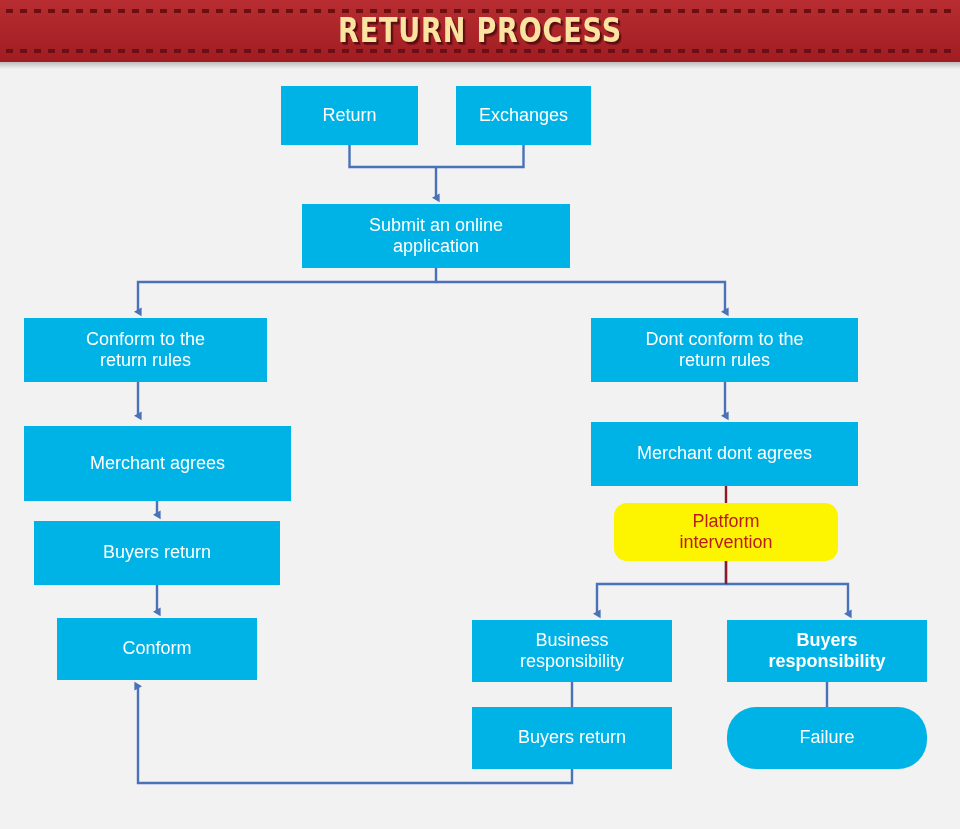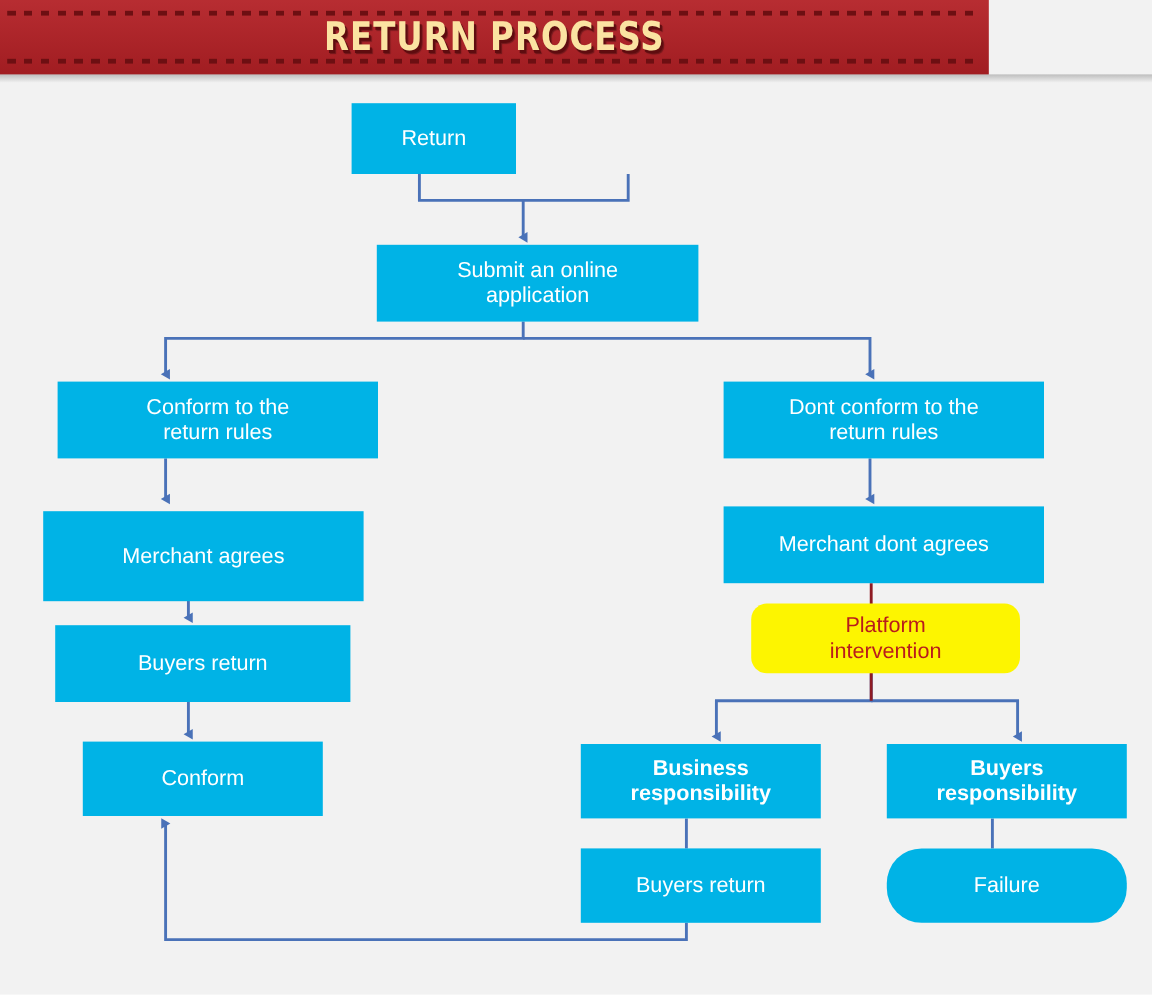--- a/index.html
+++ b/index.html
@@ -13,21 +13,21 @@
     height: 829px;
     background: #f2f2f2;
     font-family: "Liberation Sans", sans-serif;
     overflow: hidden;
   }
 
   
   #banner {
     position: absolute;
     left: 0; top: 0;
-    width: 824px; height: 62px;
+    width: 960px; height: 62px;
     background: #b32025;
     background-image:
       linear-gradient(180deg, rgba(255,255,255,0.06) 0%, rgba(0,0,0,0.10) 100%);
     overflow: hidden;
   }
   #banner::before, #banner::after {
     content: "";
     position: absolute;
     left: 6px; right: 6px;
     height: 4px;
@@ -78,21 +78,20 @@
     align-items: center;
     justify-content: center;
     text-align: center;
     color: #ffffff;
     background: #00b3e6;
     font-size: 18px;
     line-height: 1.18;
     padding: 8px 6px;
     white-space: pre-line;
     z-index: 3;
-    margin-left: 12px;
   }
   .node.accent {
     background: #fdf500;
     color: #b91c1c;
     border-radius: 13px;
     font-size: 18px;
   }
 </style>
 </head>
 <body>
@@ -139,42 +138,43 @@
         <path d="M572,707 L572,721 L138,721 L138,624" marker-end="url(#ahu)"></path>
       </g>
 
       <g stroke="#8e1b23" stroke-width="2.4" fill="none">
         <path d="M726,424 L726,522"></path>
       </g>
     </svg>
 
     <div class="node" style="left:281px; top:24px; width:137px; height:59px;">Return</div>
 
+    <div class="node" style="left:456px; top:24px; width:135px; height:59px;">Exchanges</div>
 
     <div class="node" style="left:302px; top:142px; width:268px; height:64px;">Submit an online
 application</div>
 
-    <div class="node" style="left:36px; top:256px; width:267px; height:64px;">Conform to the
+    <div class="node" style="left:24px; top:256px; width:243px; height:64px;">Conform to the
 return rules</div>
 
     <div class="node" style="left:591px; top:256px; width:267px; height:64px;">Dont conform to the
 return rules</div>
 
     <div class="node" style="left:24px; top:364px; width:267px; height:75px;">Merchant agrees</div>
 
     <div class="node" style="left:591px; top:360px; width:267px; height:64px;">Merchant dont agrees</div>
 
     <div class="node" style="left:34px; top:459px; width:246px; height:64px;">Buyers return</div>
 
     <div class="node accent" style="left:614px; top:441px; width:224px; height:58px;">Platform
 intervention</div>
 
     <div class="node" style="left:57px; top:556px; width:200px; height:62px;">Conform</div>
 
-    <div class="node" style="left:472px; top:558px; width:200px; height:62px;font-weight:bold;">Business
+    <div class="node" style="left:472px; top:558px; width:200px; height:62px;">Business
 responsibility</div>
 
     <div class="node" style="left:727px; top:558px; width:200px; height:62px;font-weight:bold;">Buyers
 responsibility</div>
 
     <div class="node" style="left:472px; top:645px; width:200px; height:62px;">Buyers return</div>
 
     <div class="node" style="left:727px; top:645px; width:200px; height:62px;border-radius:29px;">Failure</div>
 
   </div>

